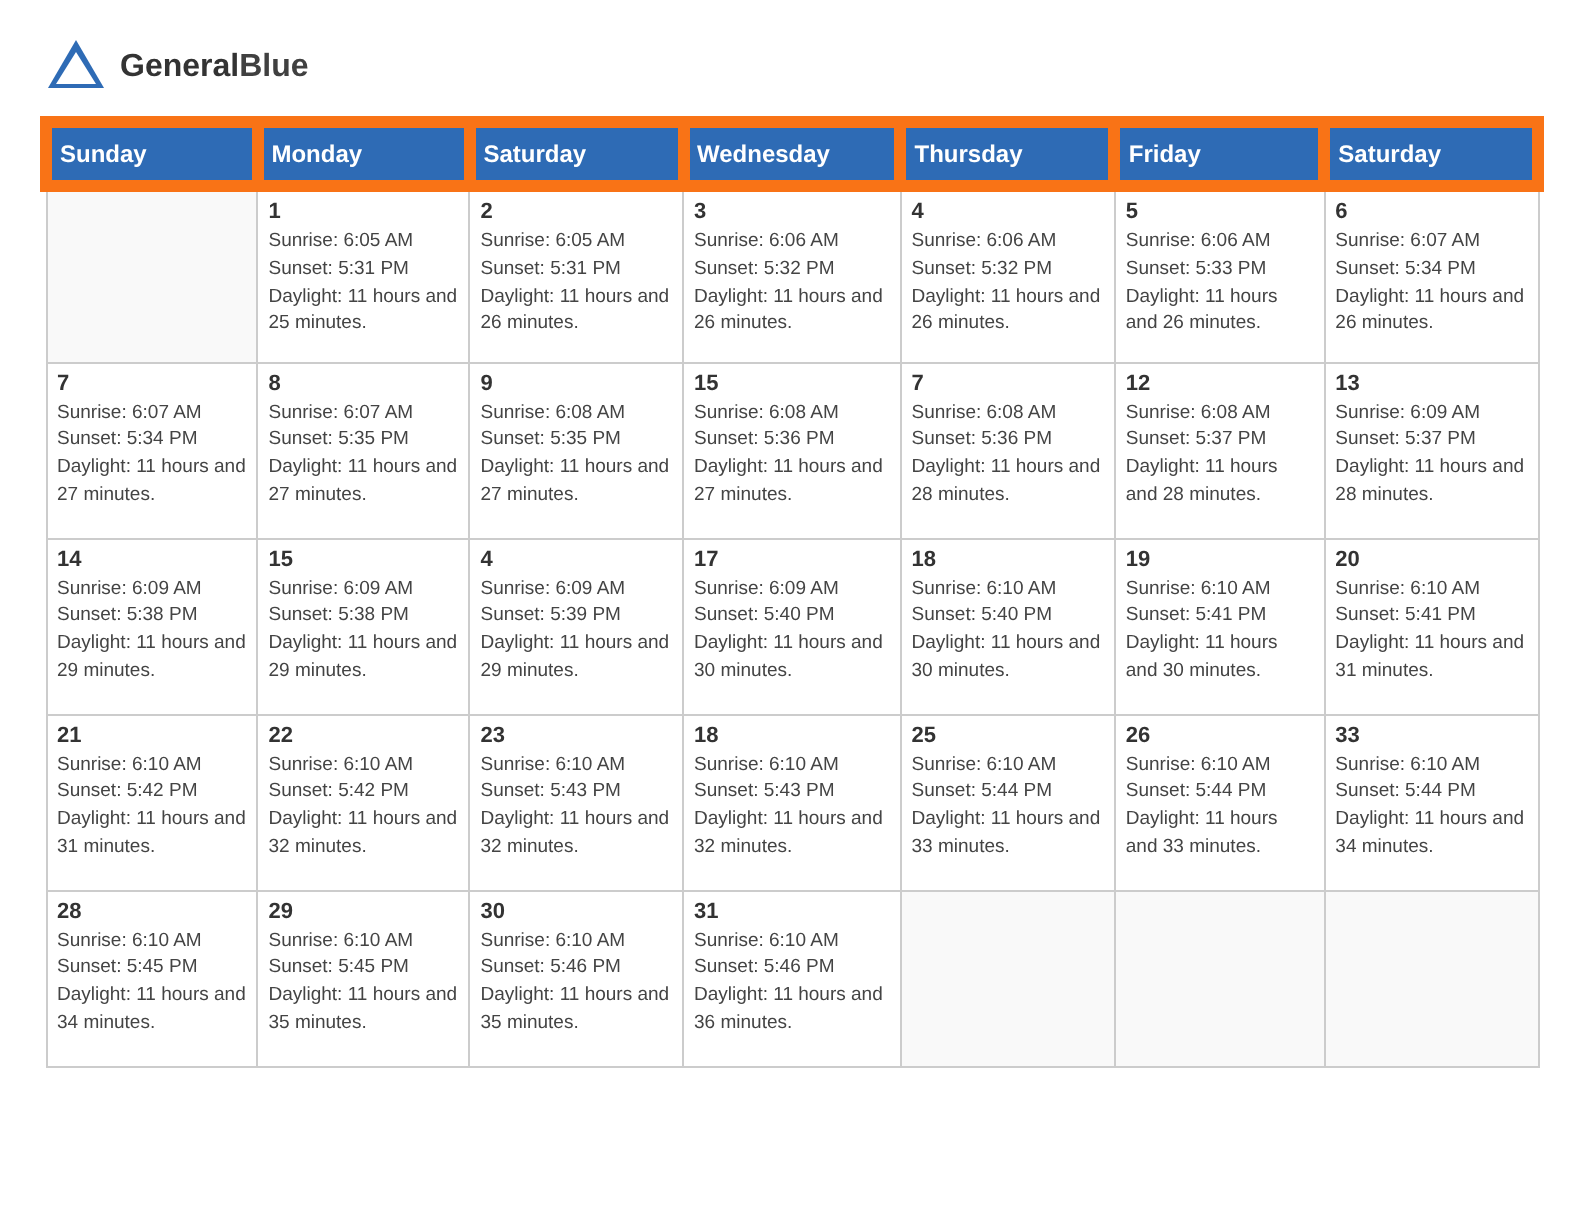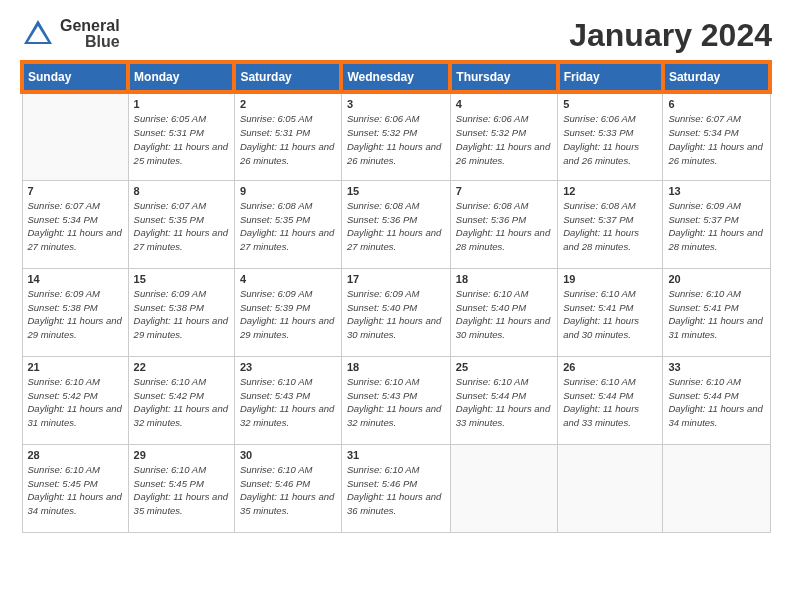--- a/index.html
+++ b/index.html
@@ -34,21 +34,21 @@
       border-collapse: collapse;
       margin-top: 6px;
     }
     th {
       background-color: #2e6bb5;
       color: #fff;
       font-size: 12px;
       font-weight: bold;
       padding: 6px 4px;
       text-align: left;
-      border: 4px solid #f97316;
+      border: 6px solid #f97316;
     }
     td {
       border: 1px solid #ccc;
       vertical-align: top;
       padding: 4px 5px;
       font-size: 10px;
       color: #333;
       height: 88px;
       width: 113px;
     }
@@ -57,31 +57,29 @@
     }
     .day-number {
       font-weight: bold;
       font-size: 11px;
       margin-bottom: 2px;
     }
     .day-info {
       font-size: 9.5px;
       line-height: 1.45;
       color: #444;
-      font-style: italic;
     }
     .logo-wrapper {
       display: flex;
       align-items: center;
       gap: 4px;
     }
     .logo-text-block {
       display: flex;
-      flex-direction: column;
-      align-items: flex-end;
+      flex-direction: row;
     }
     .logo-line1 {
       font-size: 16px;
       font-weight: bold;
       color: #333;
       line-height: 1;
     }
     .logo-line2 {
       font-size: 16px;
       font-weight: bold;
@@ -97,21 +95,20 @@
     <svg width="36" height="36" viewBox="0 0 36 36">
       <polygon points="18,4 32,28 4,28" fill="#2e6bb5"></polygon>
       <polygon points="18,10 28,26 8,26" fill="#fff"></polygon>
     </svg>
     <div class="logo-text-block">
       <span class="logo-line1">General</span>
       <span class="logo-line2">Blue</span>
     </div>
   </div>
   <div class="title-area">
-    <div class="month-title">January 2024</div>
   </div>
 </div>
 
 <table>
   <thead>
     <tr>
     <th>Sunday</th>
         <th>Monday</th>
         <th>Saturday</th>
         <th>Wednesday</th>

